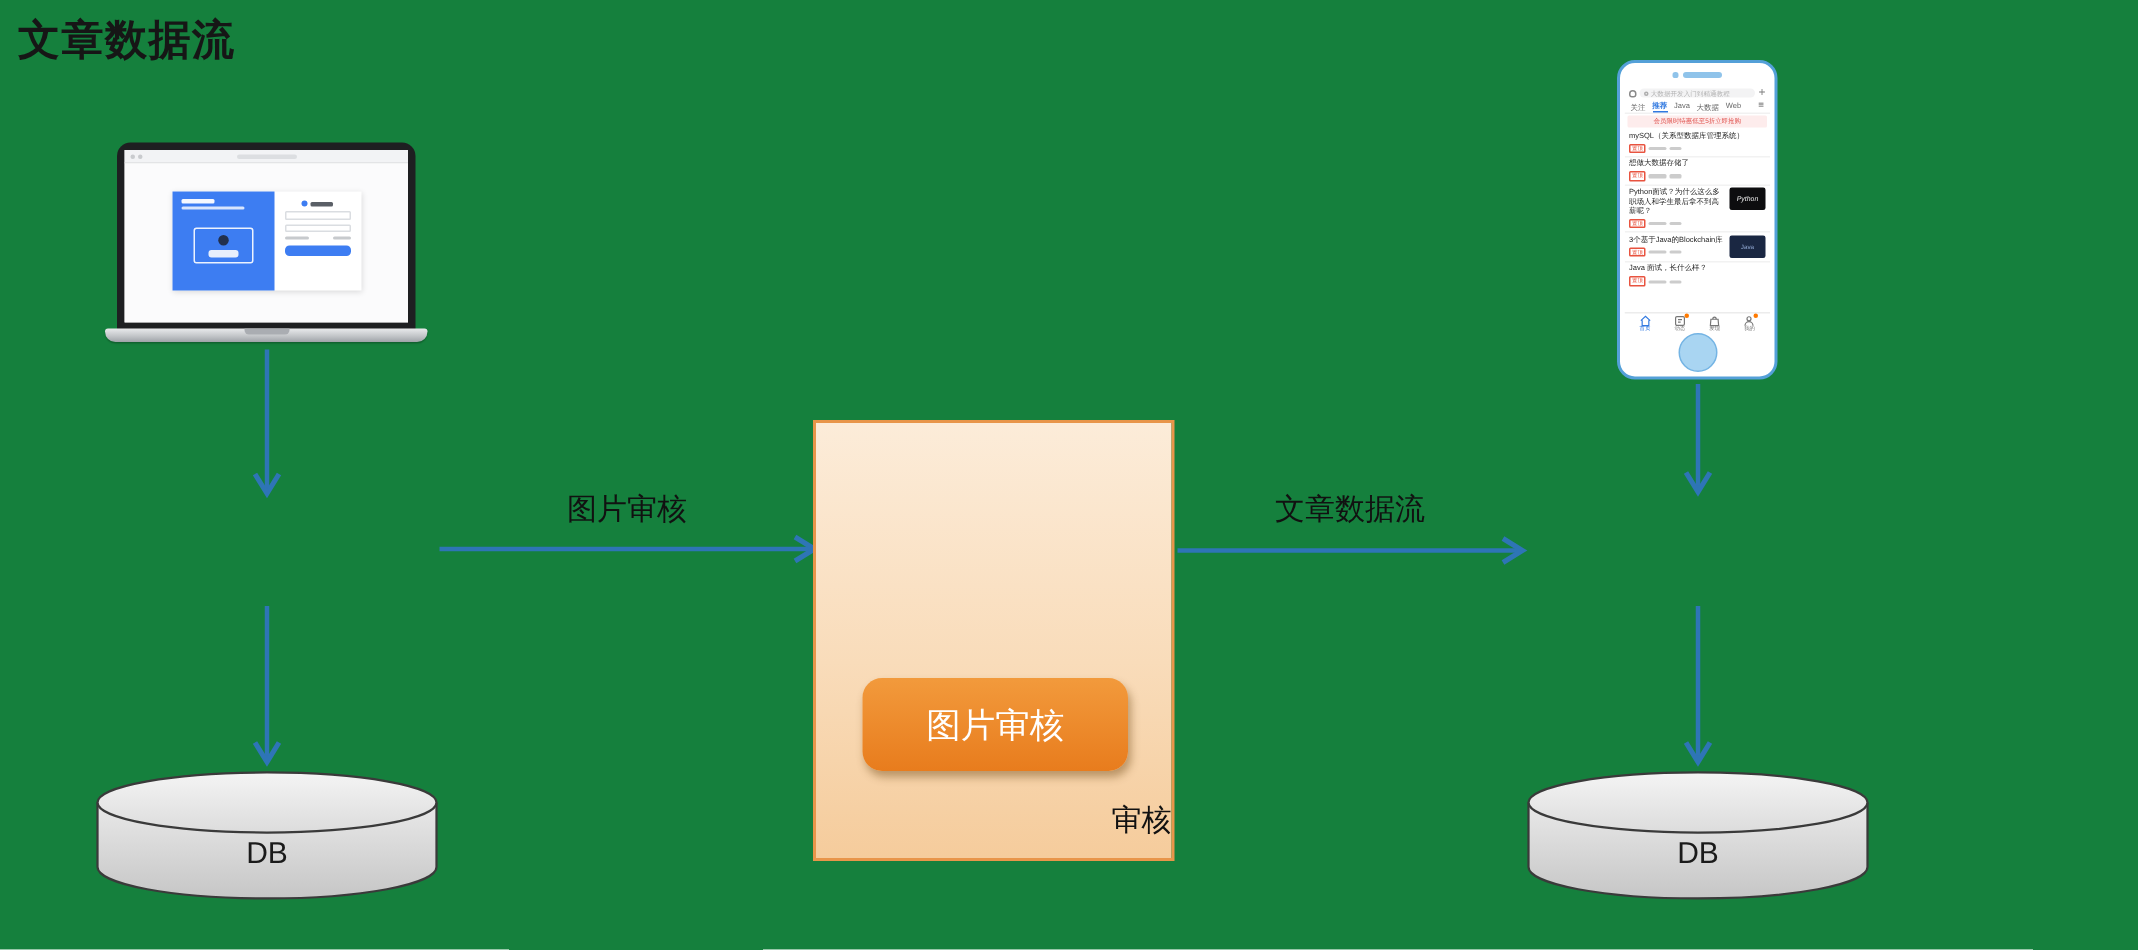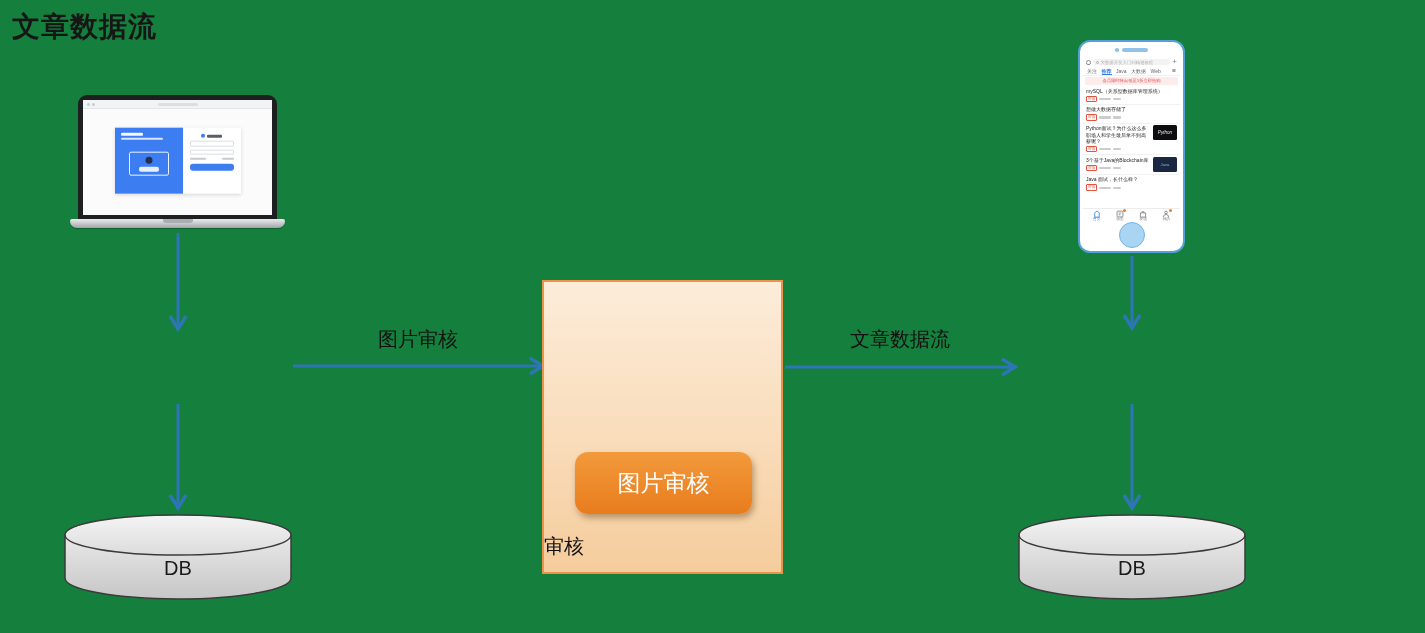--- a/index.html
+++ b/index.html
@@ -22,21 +22,21 @@
     border:2px solid #e8954a;
     background:linear-gradient(180deg,#fcecd9 0%,#f9dcba 55%,#f5cc9c 100%); }
   .orange-btn { position:absolute; left:31px; width:177px; height:62px; border-radius:11px;
     background:linear-gradient(180deg,#f2973a 0%,#ed undefined,#e87c1d 100%);
     background:linear-gradient(180deg,#f29a3c 0%,#e87c1d 100%);
     box-shadow:2px 4px 6px rgba(110,70,20,.45);
     display:flex; align-items:center; justify-content:center;
     color:#ffffff; font-size:23px; }
   .btn-text-review  { top:50px; }
   .btn-image-review { top:170px;border-radius:13px; }
-  .panel-label { position:absolute; bottom:12px; left:0; width:100%; text-align:left; font-size:20px; color:#111; }
+  .panel-label { position:absolute; bottom:12px; left:0; width:100%; text-align:right; font-size:20px; color:#111; }
 
   
   .edge-label { position:absolute; font-size:20px; color:#111; text-align:center; }
 
   
   .arrow { position:absolute; }
   .arrow svg { display:block; overflow:visible; }
 
   
   .db { position:absolute; }

